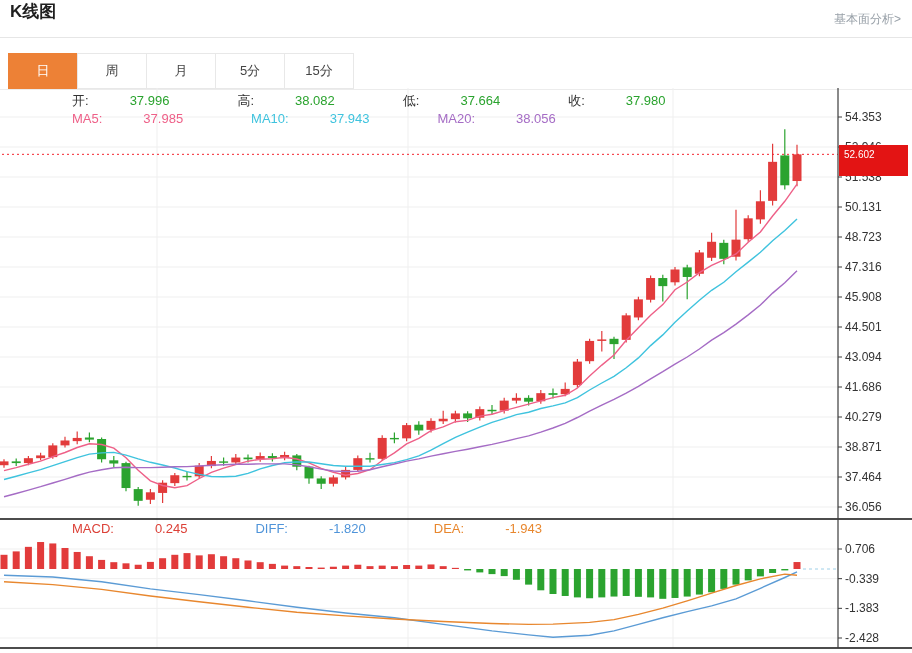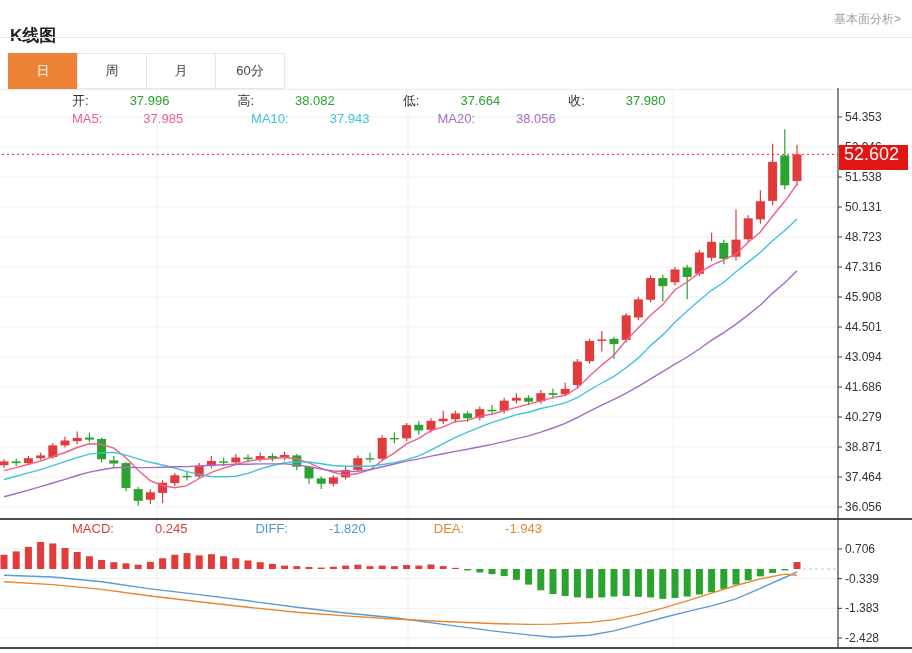--- a/index.html
+++ b/index.html
@@ -1,48 +1,49 @@
 <!DOCTYPE html>
 <html><head>
 <meta charset="utf-8">
 <style>
   html,body{margin:0;padding:0;background:#fff;}
   body{width:912px;height:653px;position:relative;overflow:hidden;
        font-family:"Liberation Sans","DejaVu Sans",sans-serif;}
-  .page-title{position:absolute;left:10px;top:24px;font-size:17px;font-weight:bold;color:#1f1f1f;}
+  .page-title{position:absolute;left:10px;top:0;font-size:17px;font-weight:bold;color:#1f1f1f;}
   .fa-link{position:absolute;right:11px;top:11px;font-size:12px;color:#98a0a8;cursor:pointer;text-decoration:none;}
   .top-divider{position:absolute;left:0;top:37px;width:912px;height:1px;background:#e6e6e6;}
   .tabbar{position:absolute;left:8px;top:53px;display:flex;}
   .tab{width:70px;height:36px;box-sizing:border-box;border:1px solid #e8e8e8;margin-left:-1px;
        display:flex;align-items:center;justify-content:center;font-size:13px;color:#444;
        background:#fff;cursor:pointer;}
   .tab:first-child{margin-left:0;}
   .tab.active{background:#ed8136;border-color:#ed8136;color:#fff;}
   .chart-top-border{position:absolute;left:0;top:89px;width:912px;height:1px;background:#ececec;}
   #chart-wrap{position:absolute;left:0;top:88px;width:772px;height:565px;}
   svg{display:block;}
   .legend-row{position:absolute;left:18px;font-size:13px;white-space:nowrap;}
   .legend-row span{margin-right:14px;margin-left:27px;}
   .lbl{color:#333;}
-  .price-marker{position:absolute;left:839px;top:145px;width:69px;height:25px;background:#e31414;
-      color:#fff;font-size:18px;line-height:19px;padding-left:5px;box-sizing:border-box;}
+  .price-marker{position:absolute;left:839px;top:145px;width:69px;height:31px;background:#e31414;
+      color:#fff;font-size:10px;line-height:19px;padding-left:5px;box-sizing:border-box;}
   text{font-family:"Liberation Sans","DejaVu Sans",sans-serif;}
 </style>
 </head>
 <body>
 
 <div class="page-title">K线图</div>
 <a class="fa-link">基本面分析&gt;</a>
 <div class="top-divider"></div>
 
 <div class="tabbar">
     <div class="tab active">日</div>
     <div class="tab">周</div>
     <div class="tab">月</div>
-    <div class="tab">60分</div>
+    <div class="tab">5分</div>
+    <div class="tab">15分</div>
   </div>
 
 <div class="chart-top-border"></div>
 
 <div id="chart-wrap">
     <svg width="912" height="565" viewBox="0 0 912 565">
       <g>
         <line x1="0" y1="29" x2="838" y2="29" stroke="#efefef" stroke-width="1"></line>
         <line x1="0" y1="59" x2="838" y2="59" stroke="#efefef" stroke-width="1"></line>
         <line x1="0" y1="89" x2="838" y2="89" stroke="#efefef" stroke-width="1"></line>

